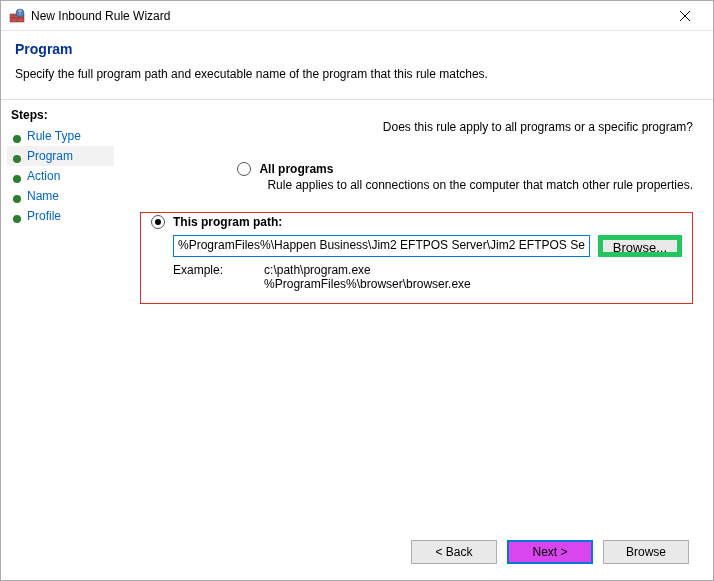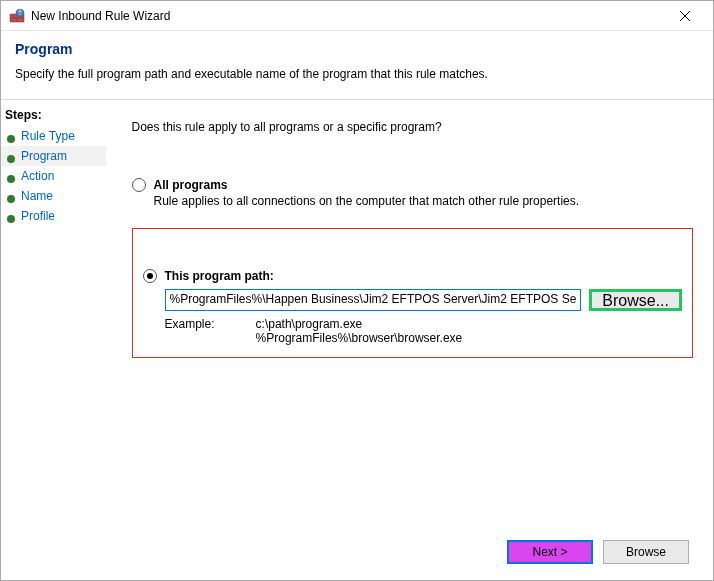--- a/index.html
+++ b/index.html
@@ -45,21 +45,21 @@
     margin: 0 0 10px 0;
   }
   .header-area .subtitle { font-size: 12px; }
   .body-area {
     flex: 1;
     display: flex;
     min-height: 0;
   }
   .sidebar {
     width: 171px;
-    padding: 6px 0 0 0;
+    padding: 6px 0 0 6px;
     border-right: 0;
   }
   .sidebar .steps-label {
     font-weight: 700;
     padding: 2px 4px 4px 4px;
   }
   .step {
     display: flex;
     align-items: flex-end;
     padding: 3px 6px;
@@ -74,57 +74,58 @@
     background: #2e7d32;
     flex-shrink: 0;
   }
   .step .label { color: #0066cc; }
   .main {
     flex: 1;
     padding: 16px 20px 10px 26px;
     position: relative;
     display: flex;
     flex-direction: column;
+    align-items: flex-end;
   }
   .question { margin: 4px 0 28px 0; }
   .option-group { margin-bottom: 20px; }
-  .radio-row { display: flex; align-items: center; gap: 8px; margin-top: 16px; }
+  .radio-row { display: flex; align-items: center; gap: 8px; }
   .radio {
     width: 14px; height: 14px; border: 1px solid #555; border-radius: 50%;
     display: inline-flex; align-items: center; justify-content: center;
     background: #fff; flex-shrink: 0;
   }
   .radio.checked::after {
     content: ""; width: 6px; height: 6px; border-radius: 50%; background: #000;
   }
   .opt-title { font-weight: 700; }
-  .opt-desc { margin: 2px 0 0 22px; }
+  .opt-desc { margin: 2px 0 0 30px; }
   .highlight-box {
     border: 1px solid #d93025;
-    padding: 24px 10px 12px 10px;
+    padding: 2px 10px 12px 10px;
   }
   .path-row {
     display: flex; gap: 8px; align-items: center;
     margin: 6px 0 6px 22px;
     border-radius: 9px;
   }
   .path-input {
     flex: 1; height: 22px;
     border: 1px solid #0078d7;
     padding: 2px 4px;
     font-family: inherit; font-size: 12px;
     background: #fff;
     overflow: hidden; white-space: nowrap; text-overflow: clip;
   }
   .browse-btn {
     height: 22px; min-width: 72px;
     background: #e9e9e9;
-    border: 3px solid #22c55e;
+    border: 5px solid #22c55e;
     padding: 0 10px;
-    font-size: 16px;
+    font-size: 13px;
   }
   .example-row {
     display: flex; gap: 41px;
     margin: 4px 0 0 22px;
   }
   .example-lines { white-space: pre; }
   .footer {
     margin-top: auto;
     display: flex;
     justify-content: flex-end;
@@ -222,19 +223,20 @@
           <button class="browse-btn">Browse...</button>
         </div>
         <div class="example-row">
           <span>Example:</span>
           <span class="example-lines">c:\path\program.exe
 %ProgramFiles%\browser\browser.exe</span>
         </div>
       </div>
 
       <div class="footer">
+        <button>&lt; Back</button>
         <button class="default">Next &gt;</button>
         <button>Browse</button>
       </div>
     </div>
 
   </div>
 </div>
 
 </body></html>

